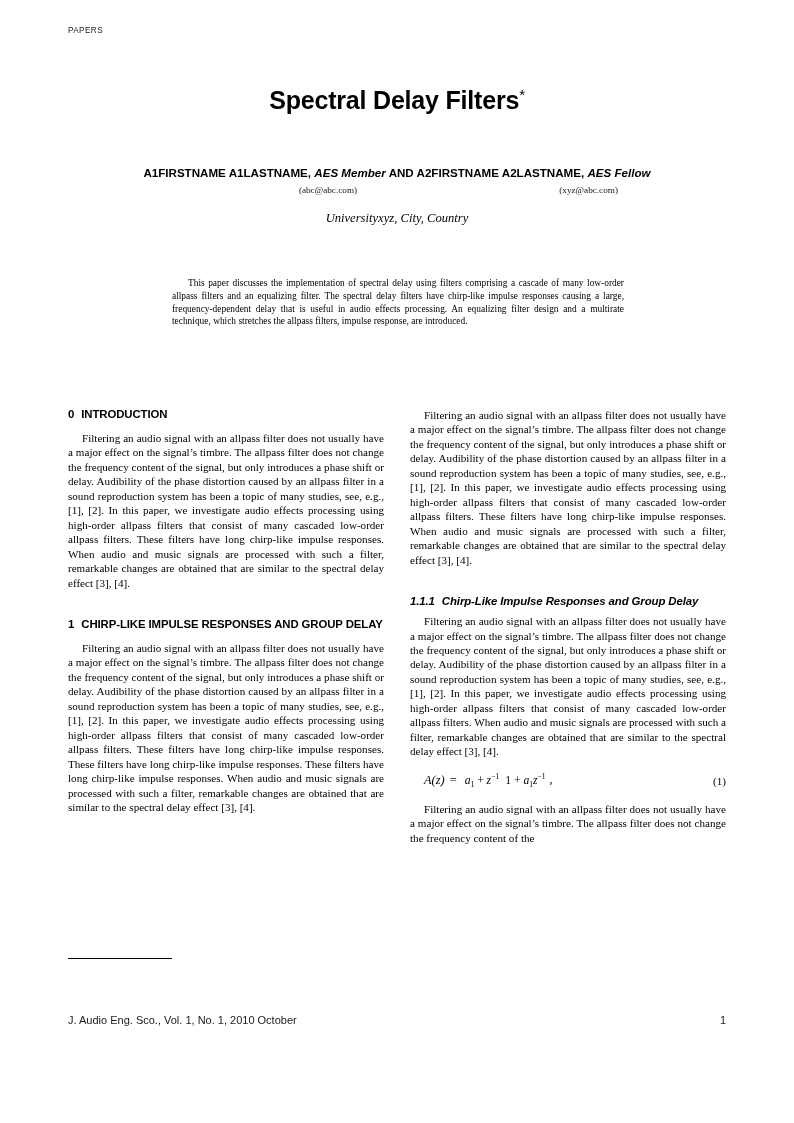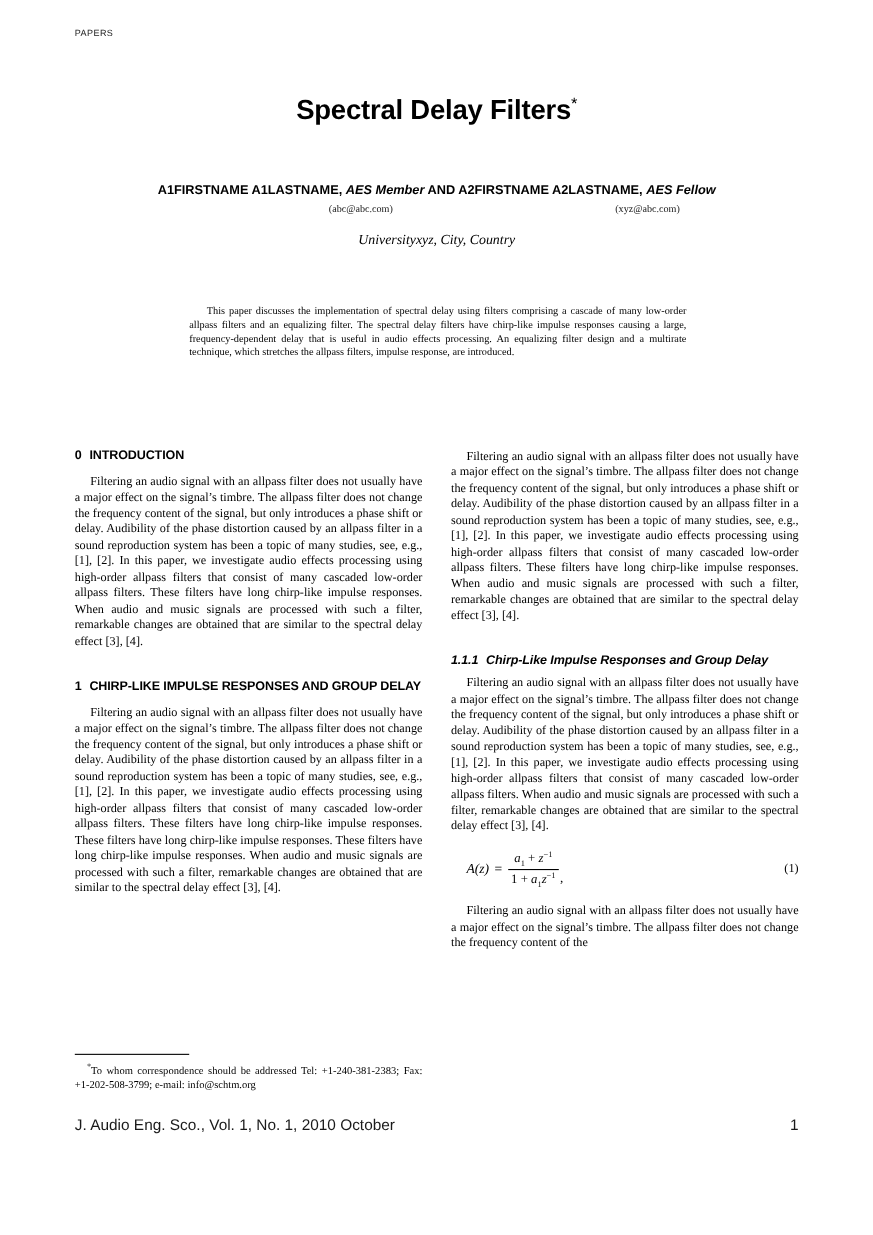--- a/index.html
+++ b/index.html
@@ -189,21 +189,21 @@
     padding-left: 14px;
   }
   .eq-lhs {
     font-style: italic;
     font-size: 12.4px;
     margin-right: 5px;
   }
   .eq-eq { margin-right: 5px; font-size: 12.4px; }
   .frac {
     display: inline-flex;
-    flex-direction: column;
+    flex-direction: row;
     align-items: center;
     vertical-align: middle;
     line-height: 1.05;
   }
   .frac .num-part,
   .frac .den-part {
     padding: 1px 3px;
     font-size: 11.6px;
     white-space: nowrap;
   }
@@ -248,21 +248,21 @@
     font-size: 7.5px;
   }
 
   
   .footer {
     position: absolute;
     left: 68px;
     top: 1014px;
     width: 658px;
     font-family: "Liberation Sans", sans-serif;
-    font-size: 14px;
+    font-size: 11px;
     color: #1a1a1a;
     display: flex;
     justify-content: space-between;
     align-items: baseline;
     text-align: center;
   }
 </style>
 </head>
 <body>
 
@@ -321,21 +321,20 @@
       </div>
       <span class="eq-tag">(1)</span>
     </div>
 
     <p class="body">Filtering an audio signal with an allpass filter does not usually have a major effect on the signal’s timbre. The allpass filter does not change the frequency content of the</p>
 
   </div>
 
   <div class="footnote">
     <div class="footnote-rule"></div>
-    <p class="footnote-text"><span class="fn-star">*</span><span>To whom correspondence should be addressed Tel: +1-240-381-2383; Fax: +1-202-508-3799; e-mail: info@schtm.org</span></p>
   </div>
 
   <div class="footer">
     <span>J. Audio Eng. Sco., Vol. 1, No. 1, 2010 October</span>
     <span>1</span>
   </div>
 
 </div>
 
 </body></html>

